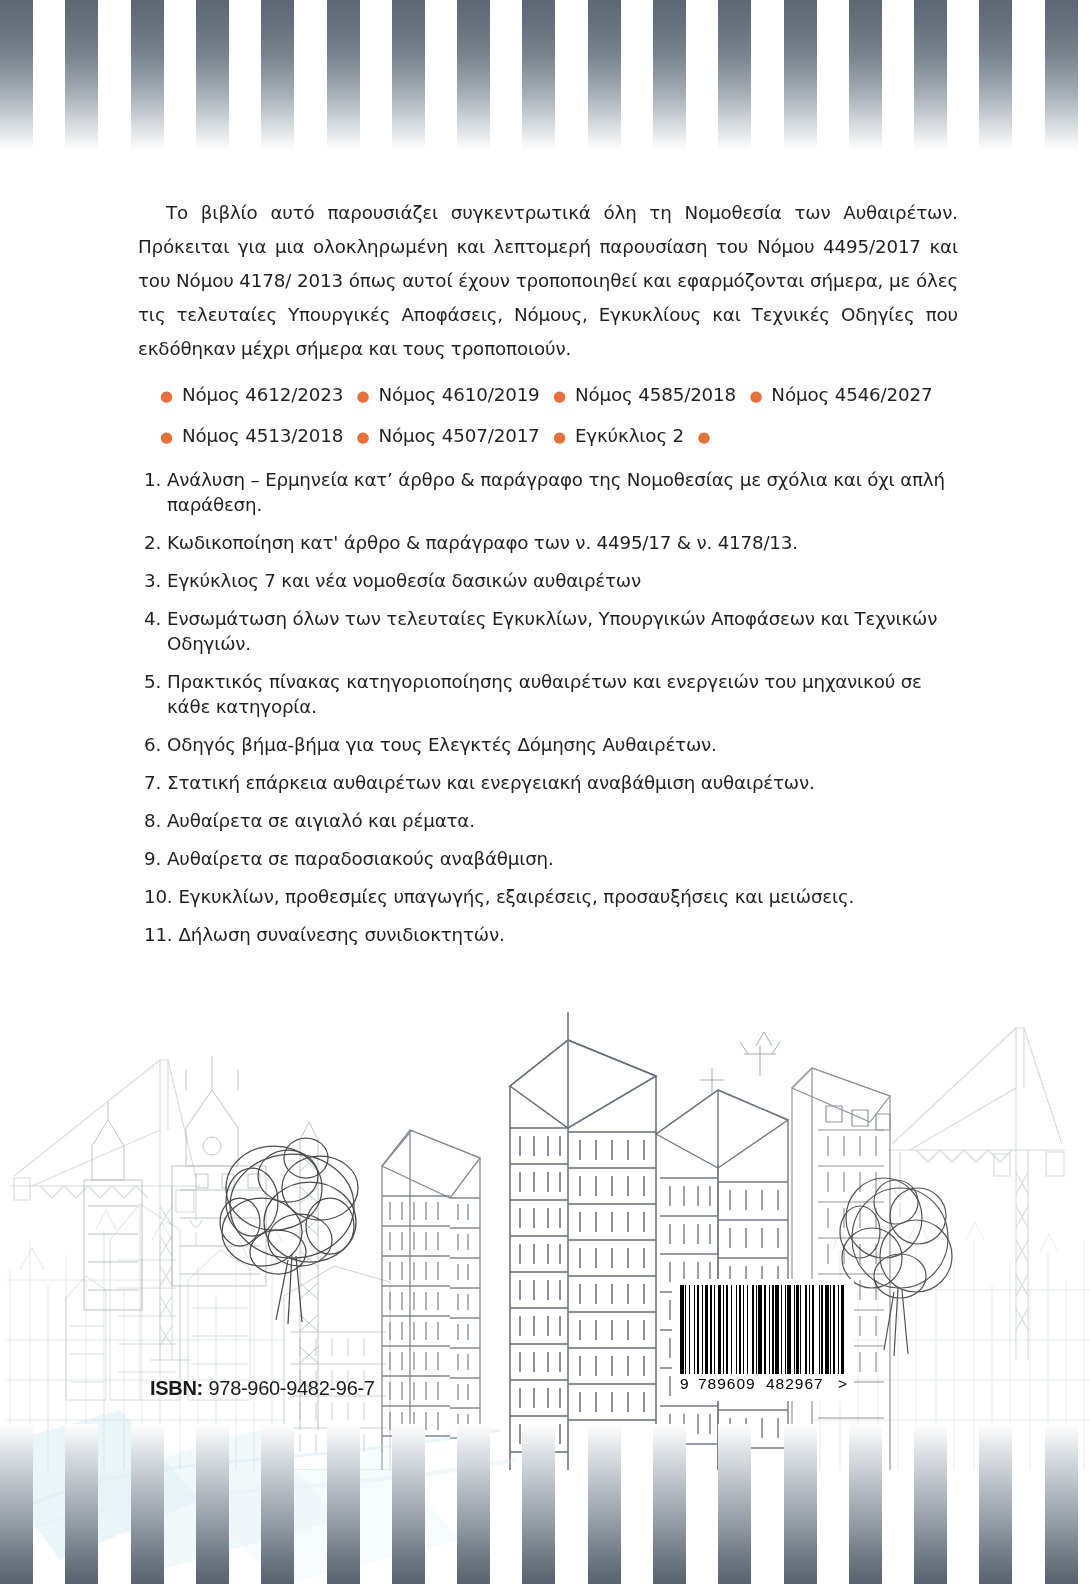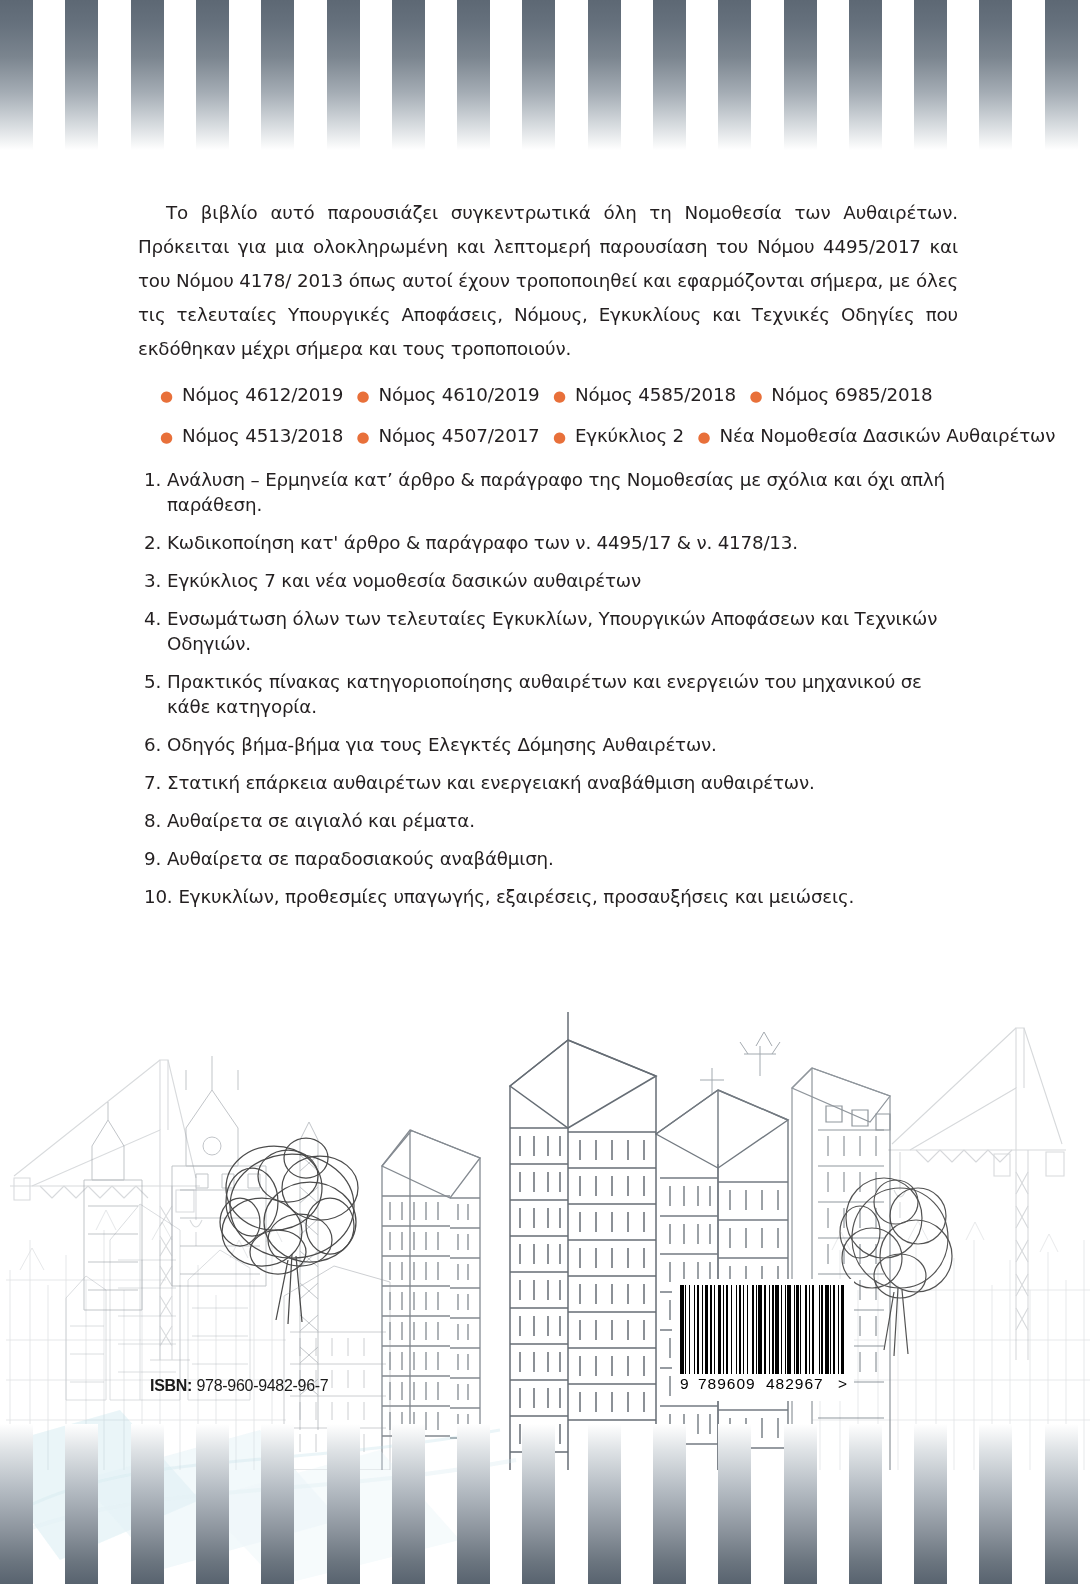--- a/index.html
+++ b/index.html
@@ -135,21 +135,21 @@
     white-space:nowrap;
   }
   ol.features li .txt { flex:1 1 auto; }
 
   
   .isbn {
     position:absolute;
     left:150px; top:1377px;
     z-index:12;
     font-family:"Liberation Sans", sans-serif;
-    font-size:16px;
+    font-size:20px;
     color:#1a1a1a;
     white-space:nowrap;
   }
   .isbn .lead { font-weight:bold; letter-spacing:-0.3px; }
   .isbn .code { font-weight:normal; letter-spacing:-0.3px; }
 
   
   .barcode-box {
     position:absolute;
     left:672px; top:1279px;
@@ -461,43 +461,42 @@
     </div>
 
   <div class="content">
     <div class="body-col">
 
       <p class="para">Το βιβλίο αυτό παρουσιάζει συγκεντρωτικά όλη τη Νομοθεσία των Αυθαιρέτων. Πρόκειται για μια ολοκληρωμένη και λεπτομερή παρουσίαση του Νόμου 4495/2017 και του Νόμου 4178/ 2013 όπως αυτοί έχουν τροποποιηθεί και εφαρμόζονται σήμερα, με όλες τις τελευταίες Υπουργικές Αποφάσεις, Νόμους, Εγκυκλίους και Τεχνικές Οδηγίες που εκδόθηκαν μέχρι σήμερα και τους τροποποιούν.</p>
 
       <div class="law-rows" id="law-rows">
           <div class="law-row">
             <span class="dot">●</span>
-            <span class="lbl">Νόμος 4612/2019</span>
+            <span class="lbl">Νόμος 4612/2023</span>
             <span>&nbsp;&nbsp;</span>
             <span class="dot">●</span>
             <span class="lbl">Νόμος 4610/2019</span>
             <span>&nbsp;&nbsp;</span>
             <span class="dot">●</span>
             <span class="lbl">Νόμος 4585/2018</span>
             <span>&nbsp;&nbsp;</span>
             <span class="dot">●</span>
-            <span class="lbl">Νόμος 6985/2018</span>
+            <span class="lbl">Νόμος 4546/2027</span>
           </div>
           <div class="law-row">
             <span class="dot">●</span>
             <span class="lbl">Νόμος 4513/2018</span>
             <span>&nbsp;&nbsp;</span>
             <span class="dot">●</span>
             <span class="lbl">Νόμος 4507/2017</span>
             <span>&nbsp;&nbsp;</span>
             <span class="dot">●</span>
             <span class="lbl">Εγκύκλιος 2</span>
             <span>&nbsp;&nbsp;</span>
             <span class="dot">●</span>
-            <span class="lbl">Νέα Νομοθεσία Δασικών Αυθαιρέτων</span>
           </div>
         </div>
 
 
       <ol class="features" id="features">
           <li>
             <span class="num">1.</span>
             <span class="txt">Ανάλυση – Ερμηνεία  κατ’ άρθρο &amp; παράγραφο της Νομοθεσίας με σχόλια και όχι απλή παράθεση.</span>
           </li>
           <li>
@@ -528,20 +527,24 @@
             <span class="num">8.</span>
             <span class="txt">Αυθαίρετα σε αιγιαλό και ρέματα.</span>
           </li>
           <li>
             <span class="num">9.</span>
             <span class="txt">Αυθαίρετα σε παραδοσιακούς αναβάθμιση.</span>
           </li>
           <li>
             <span class="num">10.</span>
             <span class="txt">Εγκυκλίων, προθεσμίες υπαγωγής, εξαιρέσεις, προσαυξήσεις και μειώσεις.</span>
+          </li>
+          <li>
+            <span class="num">11.</span>
+            <span class="txt">Δήλωση συναίνεσης συνιδιοκτητών.</span>
           </li>
         </ol>
     </div>
   </div>
 
   <div class="isbn">
     <span class="lead">ISBN:</span>
     <span class="code">978-960-9482-96-7</span>
   </div>
 

